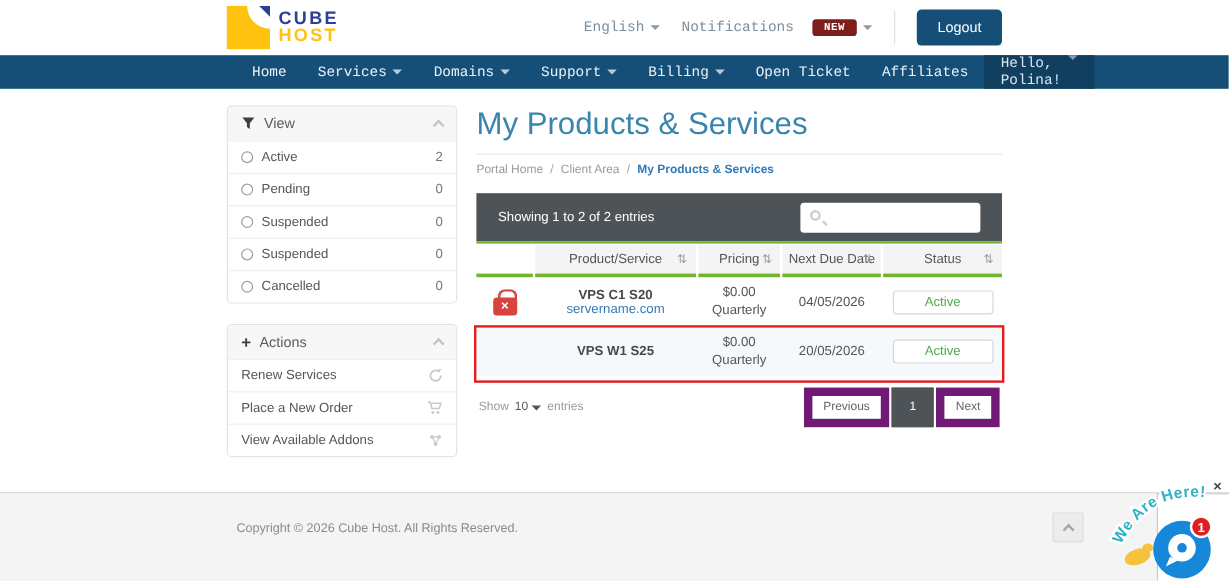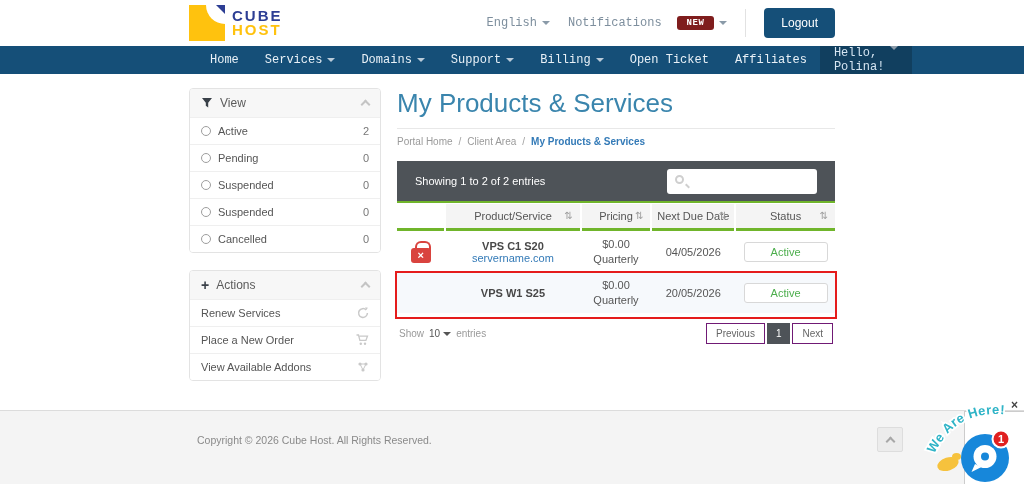--- a/index.html
+++ b/index.html
@@ -101,21 +101,21 @@
           margin:7px auto 0; display:flex; align-items:center; justify-content:center; }
   .lock::before { content:""; position:absolute; top:-7px; left:4px; width:12px; height:9px;
                   border:2.5px solid #d9433e; border-bottom:none; border-radius:6px 6px 0 0; }
   .lock-x { color:#fff; font-size:11px; font-weight:bold; line-height:1; }
 
   .table-foot { display:flex; justify-content:space-between; align-items:center; padding:10px 2px 0; }
   .show-ctl { font-size:10px; color:#9a9a9a; display:flex; align-items:center; gap:5px; }
   .page-size { color:#555; display:flex; align-items:center; gap:3px; cursor:pointer; }
   .page-size .caret { border-top-color:#555; }
   .pager { display:flex; gap:2px; }
-  .pg-btn { font-size:10px; color:#666; background:#fff; border:1px solid #701a75; padding:4px 9px;
+  .pg-btn { font-size:10px; color:#666; background:#fff; border:7px solid #701a75; padding:4px 9px;
             cursor:pointer; }
   .pg-btn.current { background:#4e5358; color:#fff; border-color:#4e5358; padding:4px 8px; }
 
   
   .footer { position:absolute; left:0; bottom:0; width:1024px; height:74px; background:#f4f4f4;
             border-top:1px solid #dcdcdc; }
   .footer .container { padding-top:23px; padding-left:8px; }
   .copyright { font-size:10.5px; color:#8a8a8a; }
   .scroll-top { position:absolute; left:877px; top:427px; width:26px; height:25px; background:#ececec;
                 border:1px solid #ddd; border-radius:2px; cursor:pointer;

